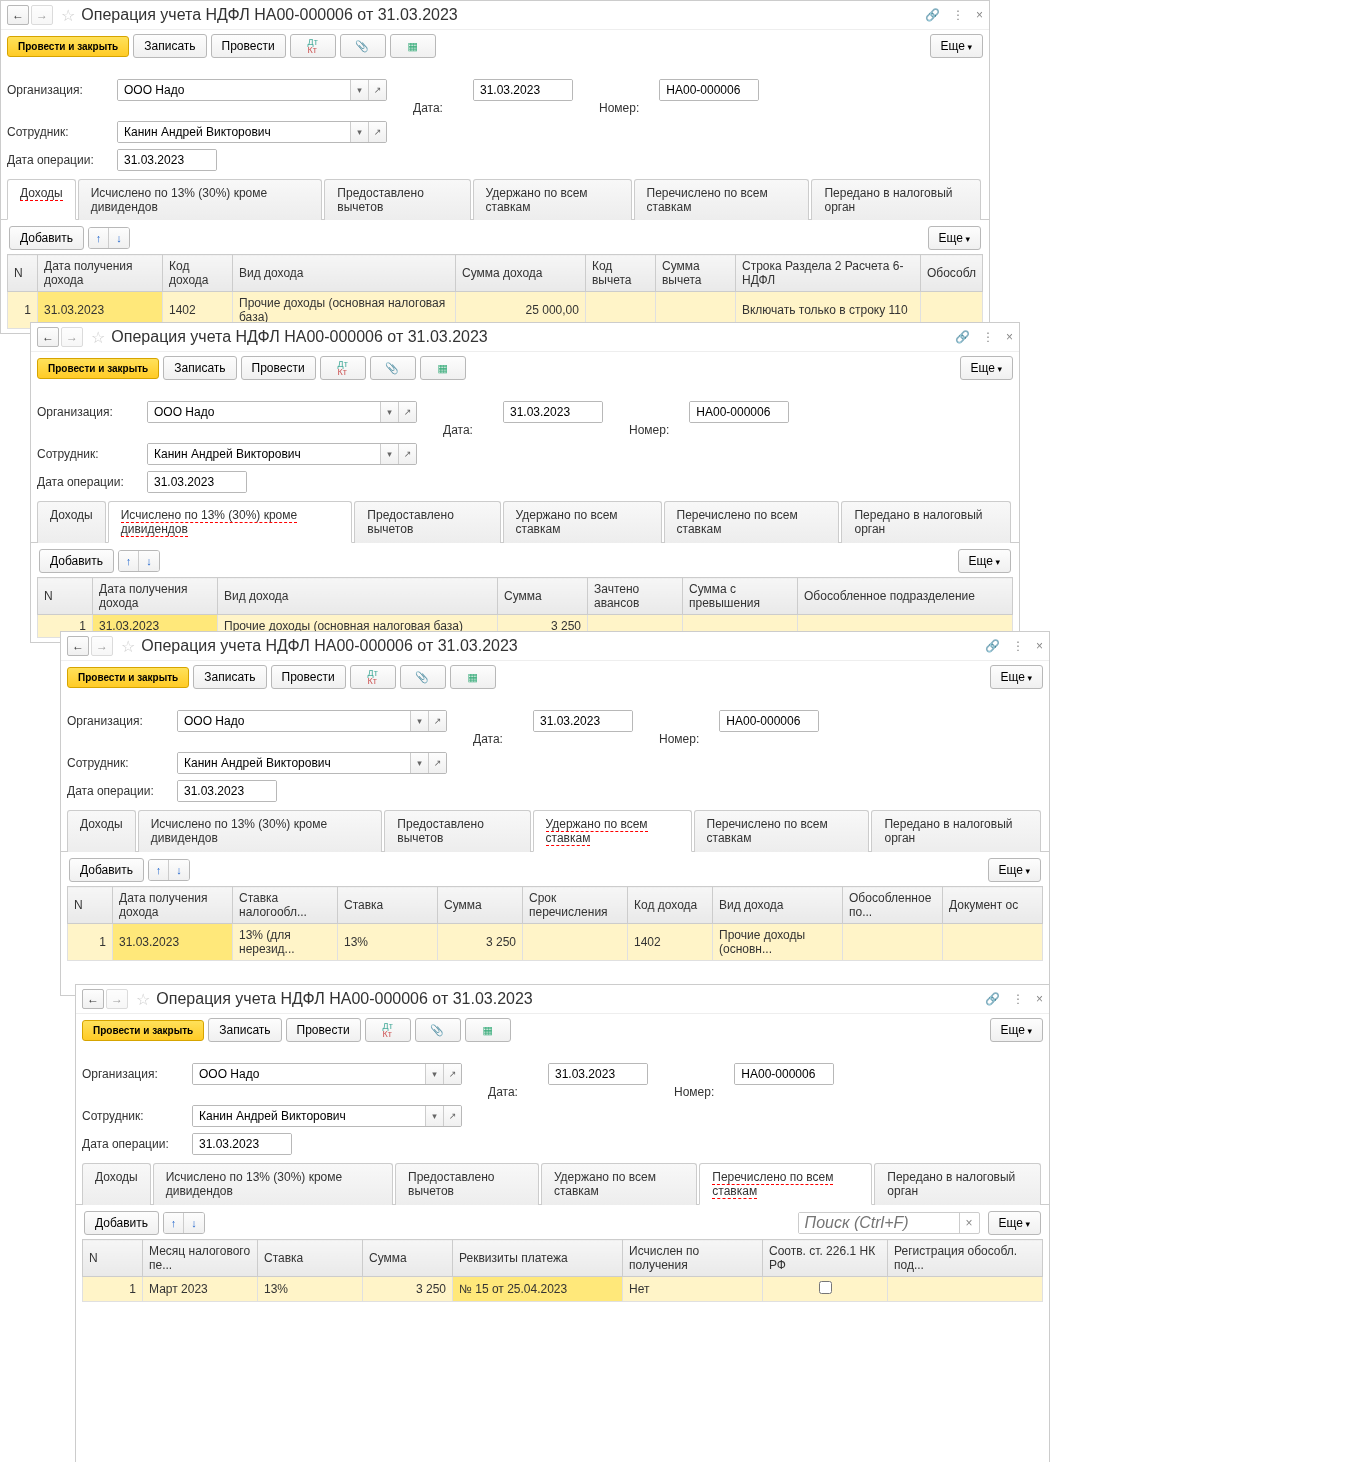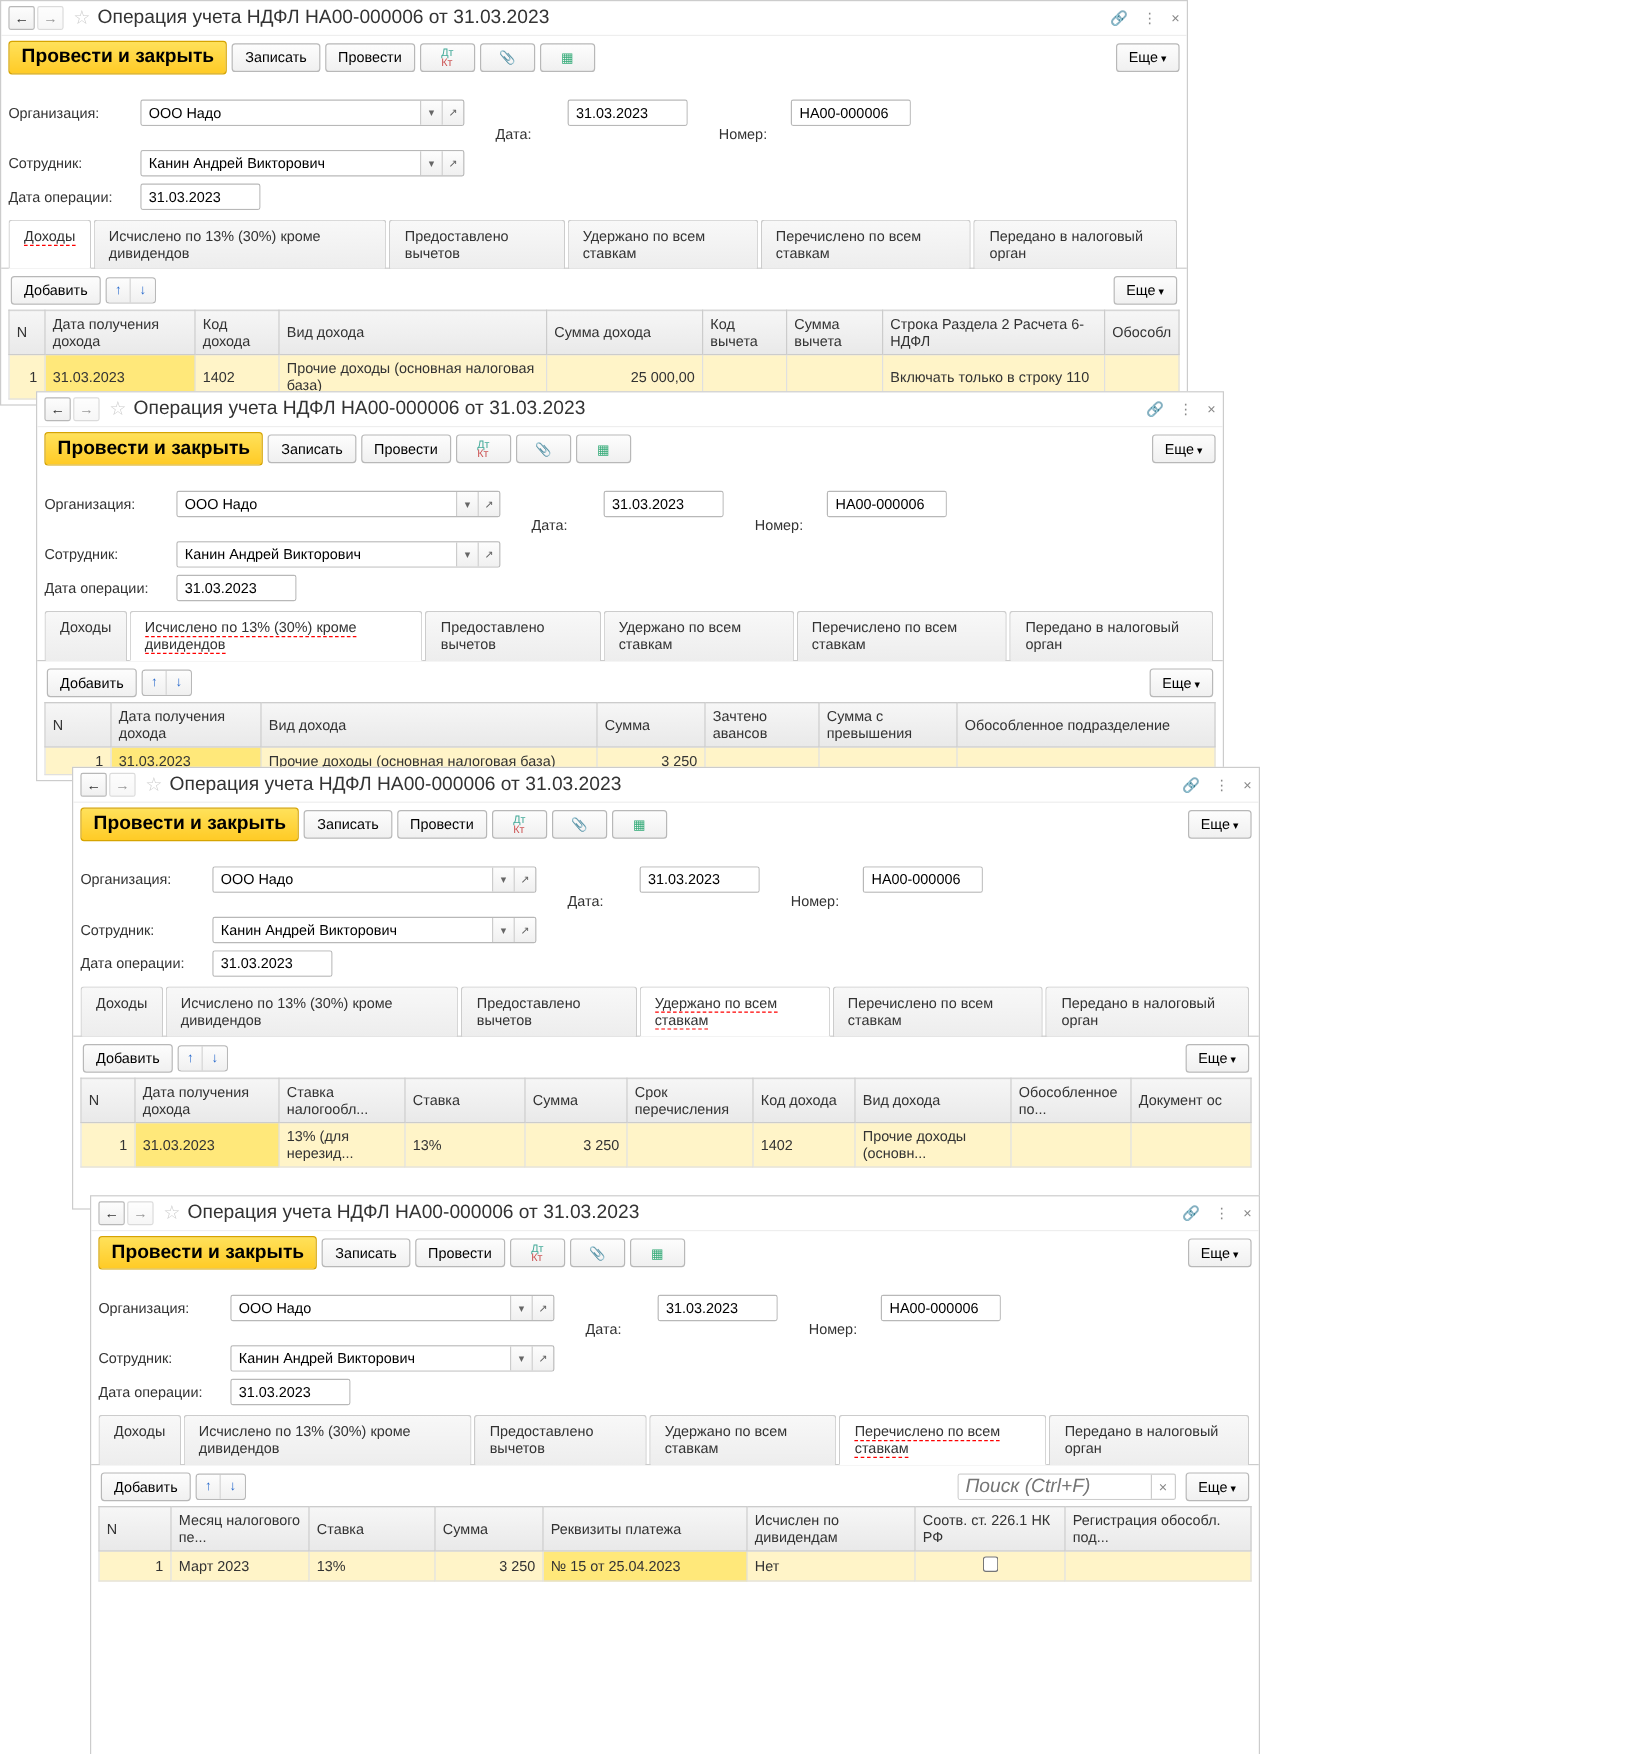--- a/index.html
+++ b/index.html
@@ -9,21 +9,21 @@
 .w2 { margin-left: 30px; width: 990px; margin-top: -20px; }
 .w3 { margin-left: 60px; width: 990px; margin-top: -20px; }
 .w4 { margin-left: 75px; width: 975px; margin-top: -20px; }
 .titlebar { display: flex; align-items: center; padding: 4px 6px; border-bottom: 1px solid #eee; }
 .nav-btn { width: 22px; height: 20px; border: 1px solid #b8b8b8; background: linear-gradient(#fdfdfd,#f0f0f0); display: inline-flex; align-items: center; justify-content: center; border-radius: 2px; margin-right: 2px; cursor: pointer; font-size: 12px; }
 .star { color: #ccc; font-size: 16px; margin: 0 6px; }
 .title { font-size: 16px; font-weight: normal; flex: 1; }
 .title-icons { display: flex; gap: 12px; align-items: center; color: #888; }
 .title-icons span { cursor: pointer; }
 .toolbar { display: flex; align-items: center; padding: 4px 6px; gap: 4px; }
-.btn-primary { background: linear-gradient(#ffe15a,#ffcb26); border: 1px solid #d6a400; padding: 4px 10px; border-radius: 3px; font-weight: bold; cursor: pointer; font-size: 16px; }
+.btn-primary { background: linear-gradient(#ffe15a,#ffcb26); border: 1px solid #d6a400; padding: 4px 10px; border-radius: 3px; font-weight: bold; cursor: pointer; font-size: 10px; }
 .btn { background: linear-gradient(#fdfdfd,#f0f0f0); border: 1px solid #b8b8b8; padding: 4px 10px; border-radius: 3px; cursor: pointer; font-size: 12px; }
 .btn-icon { width: 46px; height: 24px; border: 1px solid #b8b8b8; background: linear-gradient(#fdfdfd,#f0f0f0); border-radius: 3px; display: inline-flex; align-items: center; justify-content: center; cursor: pointer; font-size: 11px; }
 .btn-more { margin-left: auto; }
 .btn-more::after { content: " ▾"; font-size: 9px; }
 .form-row { display: flex; align-items: center; padding: 3px 6px; gap: 20px; }
 .label { min-width: 90px; }
 .label-sm { min-width: 40px; margin-top: 36px; }
 .input-group { display: flex; border: 1px solid #b8b8b8; border-radius: 2px; height: 22px; overflow: hidden; }
 .input-text { border: none; padding: 2px 6px; font-size: 12px; height: 100%; }
 .input-btn { width: 18px; border-left: 1px solid #ccc; background: linear-gradient(#fdfdfd,#f0f0f0); display: flex; align-items: center; justify-content: center; font-size: 9px; color: #666; cursor: pointer; }
@@ -433,21 +433,21 @@
       <button class="btn btn-more" style="margin-left:4px">Еще</button>
     </div>
     <table>
       <thead>
           <tr>
         <th style="width:60px">N</th>
         <th style="width:115px">Месяц налогового пе...</th>
         <th style="width:105px">Ставка</th>
         <th style="width:90px">Сумма</th>
         <th style="width:170px">Реквизиты платежа</th>
-        <th style="width:140px">Исчислен по дивидендам</th>
+        <th style="width:140px">Исчислен по получения</th>
         <th style="width:125px">Соотв. ст. 226.1 НК РФ</th>
         <th>Регистрация обособл. под...</th>
       </tr>
         </thead>
       <tbody>
           <tr class="row-sel">
         <td class="num">1</td>
         <td>Март 2023</td>
         <td>13%</td>
         <td class="num">3 250</td>

